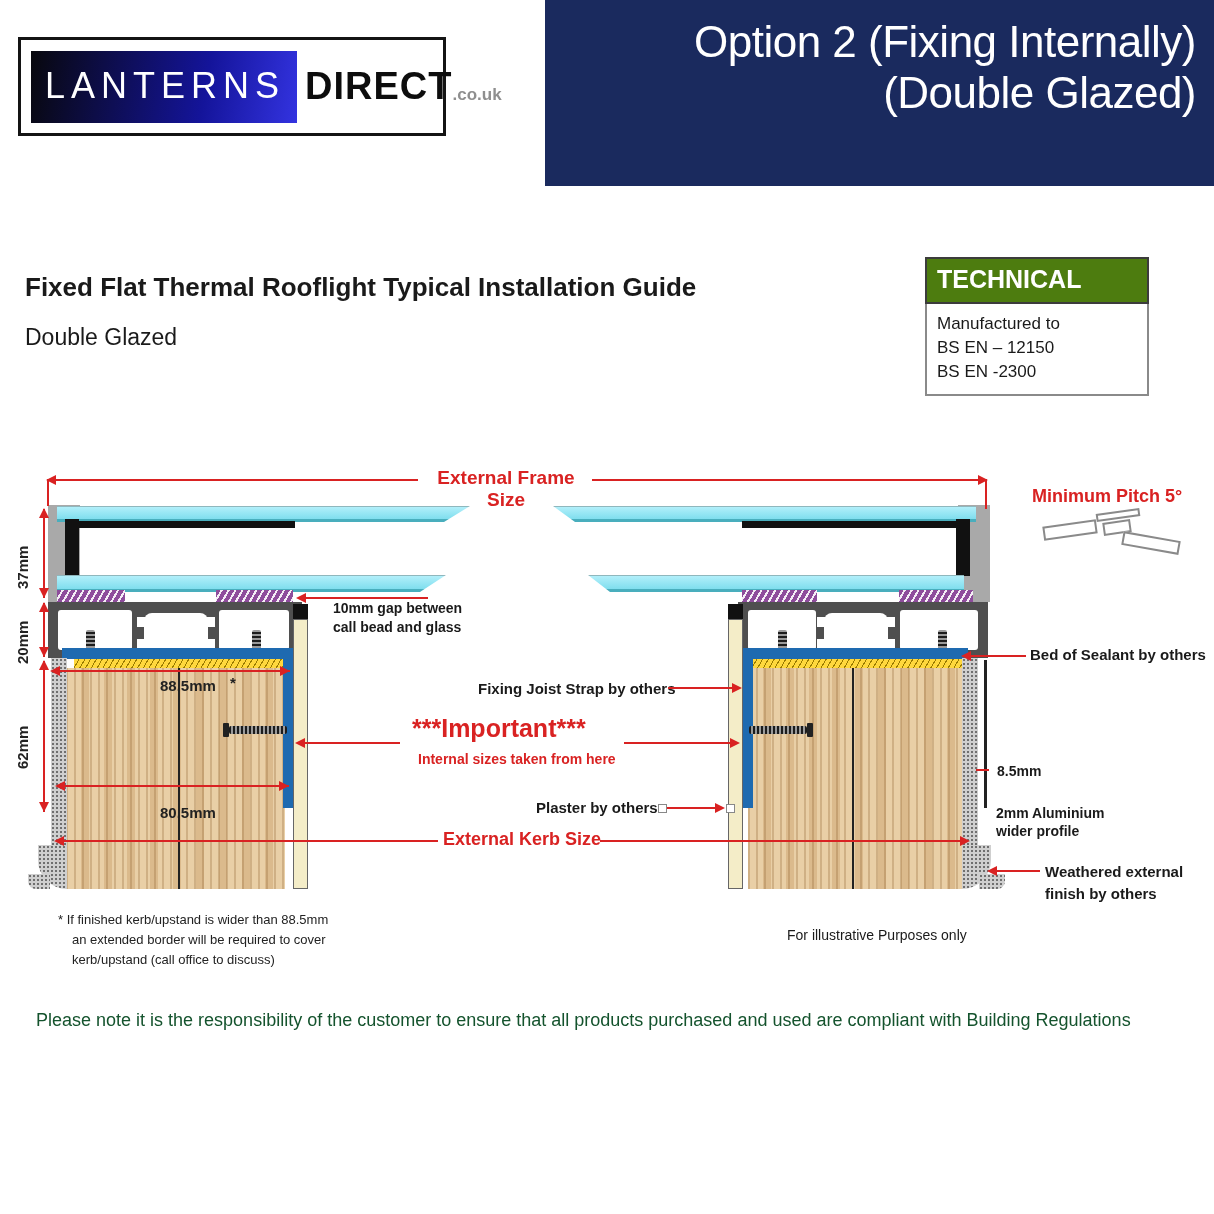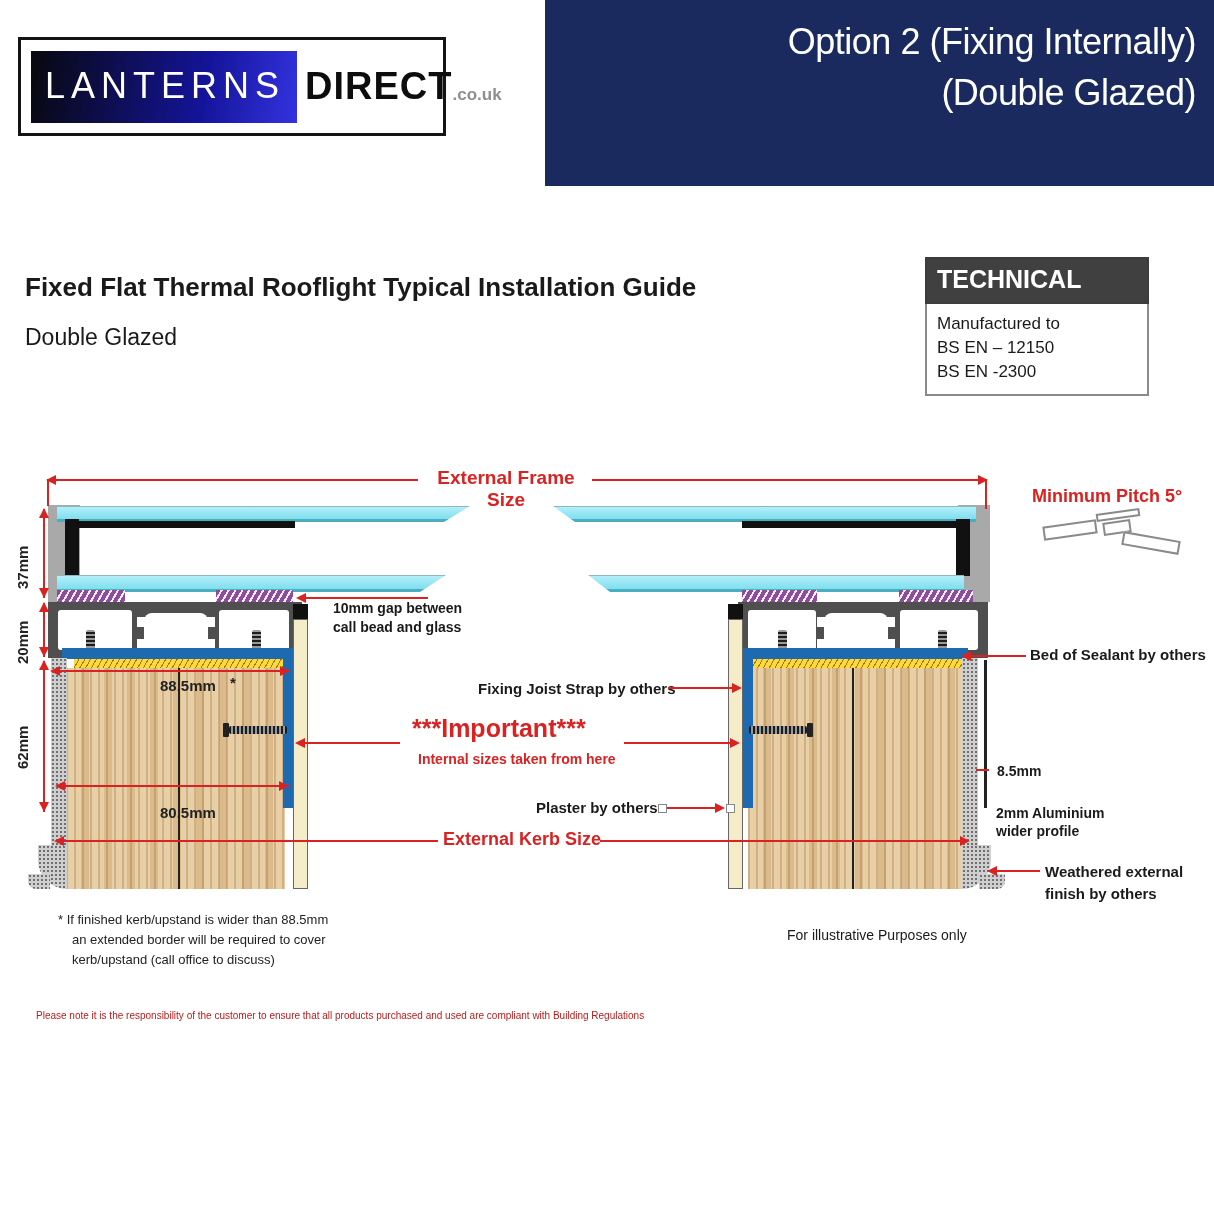--- a/index.html
+++ b/index.html
@@ -2,33 +2,33 @@
 <html><head>
 <meta charset="utf-8">
 <style>
   html,body{margin:0;padding:0;background:#fff;}
   .page{position:relative;width:1214px;height:1214px;background:#fff;overflow:hidden;
         font-family:"Liberation Sans",sans-serif;color:#1a1a1a;}
   .a{position:absolute;}
   
   .banner{left:545px;top:0;width:669px;height:186px;background:#1a2a5e;color:#fff;
           text-align:right;box-sizing:border-box;padding:16px 18px 0 0;}
-  .banner div{font-size:36px;line-height:51px;letter-spacing:-0.5px;font-weight:500;}
+  .banner div{font-size:44px;line-height:51px;letter-spacing:-0.5px;font-weight:500;}
   .logo-box{left:18px;top:37px;width:428px;height:99px;border:3px solid #141414;background:#fff;
             box-sizing:border-box;display:flex;align-items:center;padding:0 10px;}
   .logo-badge{background:linear-gradient(100deg,#08080d 0%,#14149a 65%,#3333e0 100%);
               color:#fff;font-size:36px;letter-spacing:6px;padding:14px 12px 16px 14px;font-weight:400;}
   .logo-direct{font-size:38px;font-weight:800;color:#0d0d0d;letter-spacing:1px;margin-left:8px;}
   .logo-suffix{font-size:17px;font-weight:700;color:#8f8f8f;margin-top:16px;}
   
   .title-main{left:25px;top:272px;font-size:26px;font-weight:700;}
   .title-sub{left:25px;top:324px;font-size:23px;font-weight:400;}
   
   .tech{left:925px;top:257px;width:224px;box-sizing:border-box;}
-  .tech-head{background:#404040;color:#fff;font-weight:700;font-size:25px;
+  .tech-head{background:#4d7c0f;color:#fff;font-weight:700;font-size:25px;
              padding:6px 10px 8px;border:2px solid #3c3c3c;}
   .tech-body{border:2px solid #8a8a8a;border-top:none;padding:8px 10px 10px;font-size:17px;line-height:24px;background:#fff;}
   
   .hline{background:#d92222;height:2px;}
   .vline{background:#d92222;width:2px;}
   .ah{width:0;height:0;border-style:solid;}
   .ah-l{border-width:5px 10px 5px 0;border-color:transparent #d92222 transparent transparent;}
   .ah-r{border-width:5px 0 5px 10px;border-color:transparent transparent transparent #d92222;}
   .ah-u{border-width:0 5px 10px 5px;border-color:transparent transparent #d92222 transparent;}
   .ah-d{border-width:10px 5px 0 5px;border-color:#d92222 transparent transparent transparent;}
@@ -52,21 +52,21 @@
                   repeating-linear-gradient(90deg,#e9cfa6 0 15px,#dbba8c 15px 23px);}
   .weather{background-color:#cfcfcf;background-image:radial-gradient(#6f6f6f 34%,transparent 36%);background-size:4px 4px;}
   .screw-v{width:9px;background:repeating-linear-gradient(0deg,#1c1c1c 0 2px,#9a9a9a 2px 4px);border-radius:2px;}
   .screw-h{height:8px;background:repeating-linear-gradient(90deg,#1c1c1c 0 2px,#9a9a9a 2px 4px);border-radius:2px;}
   .screwhead{background:#222;border-radius:1px;}
   .cream{background:#f4edc8;border:1px solid #666;box-sizing:border-box;}
   .sq{width:7px;height:7px;background:#fff;border:1px solid #888;}
   .tile{background:#fff;border:2px solid #8a8a8a;box-sizing:border-box;}
   .blackline{background:#222;}
   .footnote{font-size:13px;line-height:20px;color:#222;}
-  .footer-note{font-size:10px;color:#b91c1c;}
+  .footer-note{font-size:18px;color:#14532d;}
 </style>
 </head>
 <body>
 
 <div class="page">
 
   <div class="a banner">
     <div>Option 2 (Fixing Internally)</div>
     <div>(Double Glazed)</div>
   </div>

